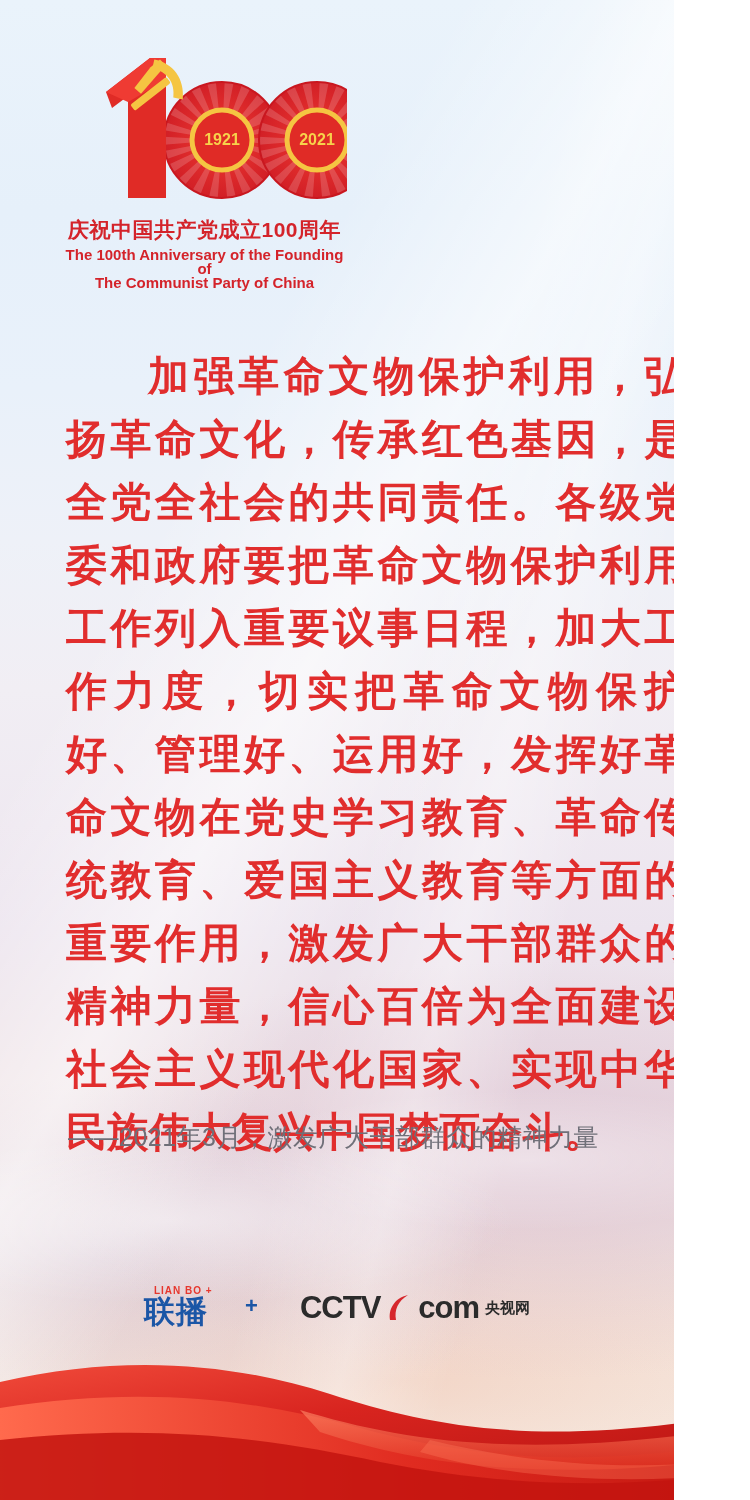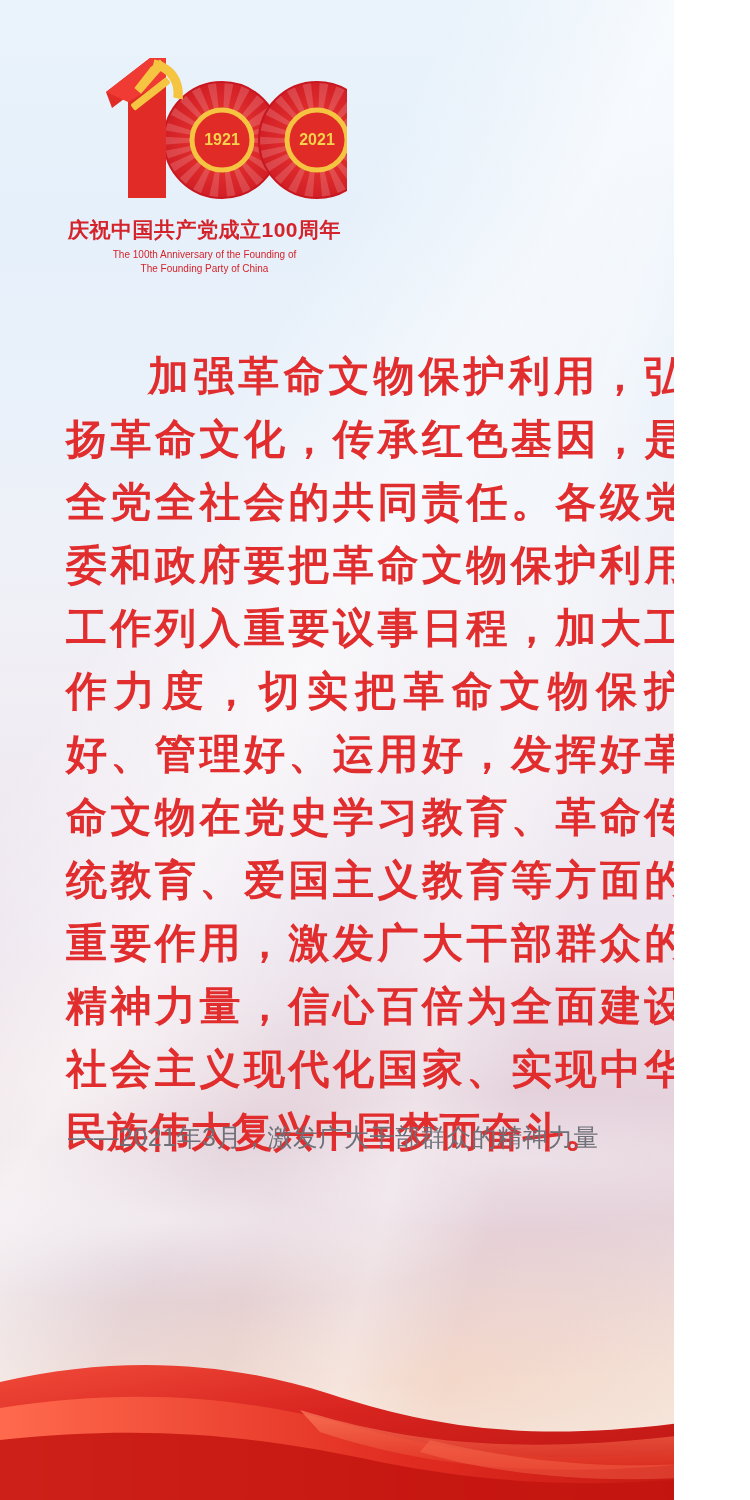--- a/index.html
+++ b/index.html
@@ -74,22 +74,22 @@
     color: #d4232a;
     font-size: 21px;
     font-weight: 700;
     letter-spacing: 0.5px;
     text-align: center;
     width: 285px;
   }
   .emblem-caption-en {
     margin-top: 4px;
     color: #d4232a;
-    font-size: 10px;
-    font-weight: 400;
+    font-size: 15px;
+    font-weight: 700;
     line-height: 14px;
     text-align: center;
     width: 285px;
   }
 
   
   .quote {
     position: absolute;
     left: 66px;
     top: 345px;
@@ -292,27 +292,42 @@
         <g transform="translate(60,12) scale(0.95)">
           <path d="M34 8 C54 12 66 28 64 50 L54 48 C56 32 48 21 32 17 Z" fill="#f5c542"></path>
           <path d="M30 16 L40 8 L46 14 L20 44 L13 38 Z" fill="#f5c542"></path>
           <rect x="6" y="40" width="48" height="8" rx="2" fill="#f5c542" transform="rotate(-38 30 44)"></rect>
         </g>
       </svg>
     </div>
     <div class="emblem-caption-cn">庆祝中国共产党成立100周年</div>
     <div class="emblem-caption-en">
       <div>The 100th Anniversary of the Founding of</div>
-      <div>The Founding Party of China</div>
+      <div>The Communist Party of China</div>
     </div>
   </div>
 
   <div class="quote">加强革命文物保护利用，弘扬革命文化，传承红色基因，是全党全社会的共同责任。各级党委和政府要把革命文物保护利用工作列入重要议事日程，加大工作力度，切实把革命文物保护好、管理好、运用好，发挥好革命文物在党史学习教育、革命传统教育、爱国主义教育等方面的重要作用，激发广大干部群众的精神力量，信心百倍为全面建设社会主义现代化国家、实现中华民族伟大复兴中国梦而奋斗。</div>
   <div class="attribution">——2021年3月，激发广大干部群众的精神力量</div>
 
+  <div class="logos">
+    <div class="lianbo">
+      <div class="lianbo-top">LIAN BO +</div>
+      <div class="lianbo-main">联播</div>
+      <div class="lianbo-plus">+</div>
+    </div>
+    <div class="cctv">
+      <span class="cctv-mark">CCTV</span>
+      <svg width="26" height="32" viewBox="0 0 26 32">
+        <path d="M4 28 C2 18 8 6 22 3 C12 9 8 18 10 28 Z" fill="#d6272c"></path>
+      </svg>
+      <span class="cctv-dotcom">com</span>
+      <span class="cctv-cn">央视网</span>
+    </div>
+  </div>
 
   <div class="silk">
     <svg width="750" height="210" viewBox="0 0 750 210" preserveAspectRatio="none">
       <defs>
         <linearGradient id="silk1" x1="0" y1="0" x2="1" y2="1">
           <stop offset="0%" stop-color="#f04a3a"></stop>
           <stop offset="40%" stop-color="#d8241f"></stop>
           <stop offset="100%" stop-color="#b3110f"></stop>
         </linearGradient>
         <linearGradient id="silk2" x1="0" y1="0" x2="1" y2="0">

